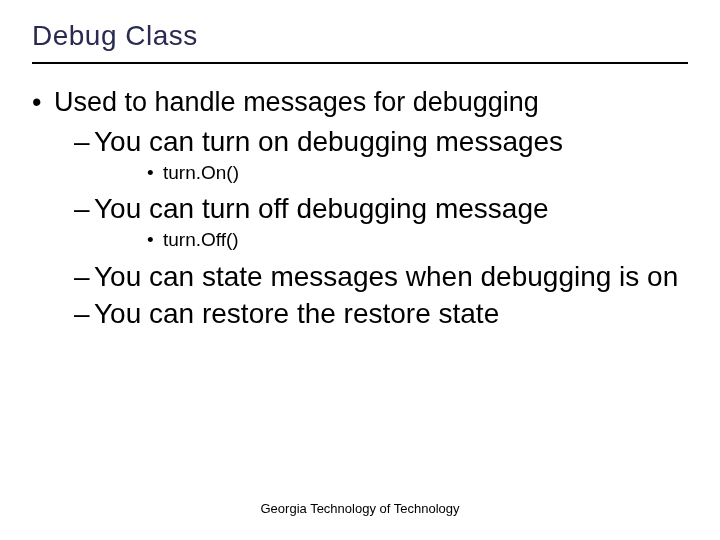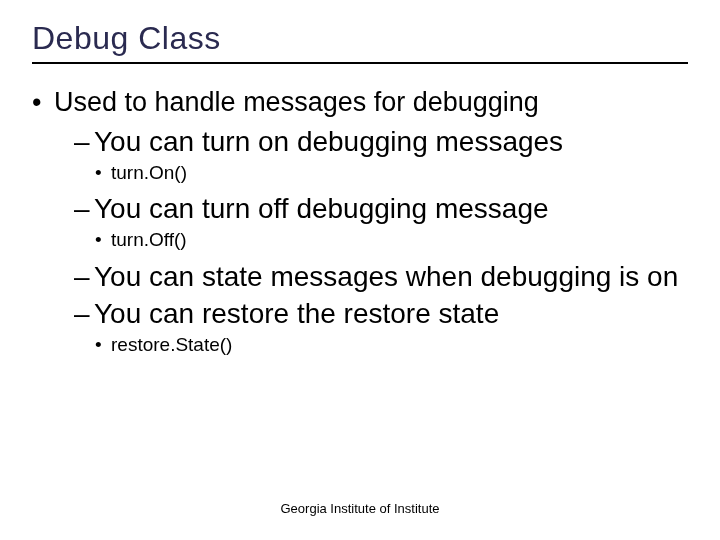--- a/index.html
+++ b/index.html
@@ -15,21 +15,21 @@
   .slide {
     position: relative;
     width: 720px;
     height: 540px;
     box-sizing: border-box;
   }
   .title {
     position: absolute;
     left: 32px;
     top: 20px;
-    font-size: 32px;
+    font-size: 28px;
     color: #2a2a50;
     font-weight: normal;
     letter-spacing: 0.5px;
   }
   .title-rule {
     position: absolute;
     left: 32px;
     top: 62px;
     width: 656px;
     height: 0;
@@ -56,21 +56,21 @@
     margin-left: 42px;
     margin-bottom: 2px;
   }
   .lvl2 .dash {
     display: inline-block;
     width: 20px;
   }
   .lvl3 {
     font-size: 19px;
     line-height: 1.3;
-    margin-left: 63px;
+    margin-left: 115px;
     margin-bottom: 6px;
   }
   .lvl3 .dot {
     display: inline-block;
     width: 16px;
   }
   .footer {
     position: absolute;
     left: 0;
     width: 720px;
@@ -108,21 +108,18 @@
       <span class="dot">•</span><span>turn.Off()</span>
     </div>
 
     <div class="lvl2">
       <span class="dash">–</span><span>You can state messages when debugging is on</span>
     </div>
 
     <div class="lvl2">
       <span class="dash">–</span><span>You can restore the restore state</span>
     </div>
-    <div class="lvl3">
-      <span class="dot">•</span><span>restore.State()</span>
-    </div>
 
   </div>
 
-  <div class="footer">Georgia Institute of Institute</div>
+  <div class="footer">Georgia Technology of Technology</div>
 
 </div>
 
 </body></html>

